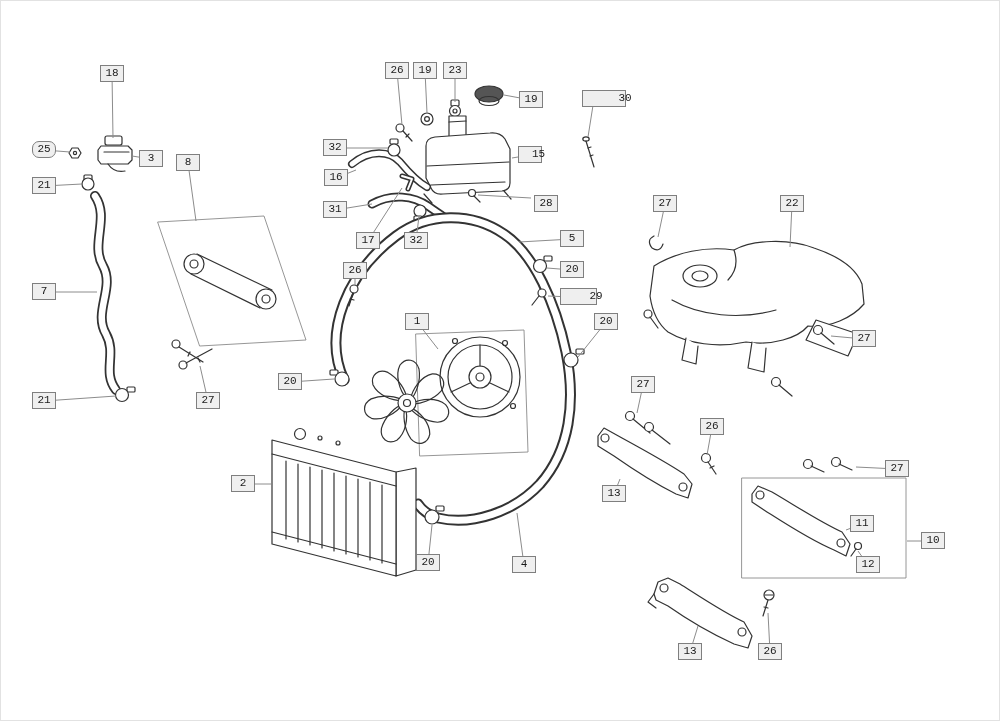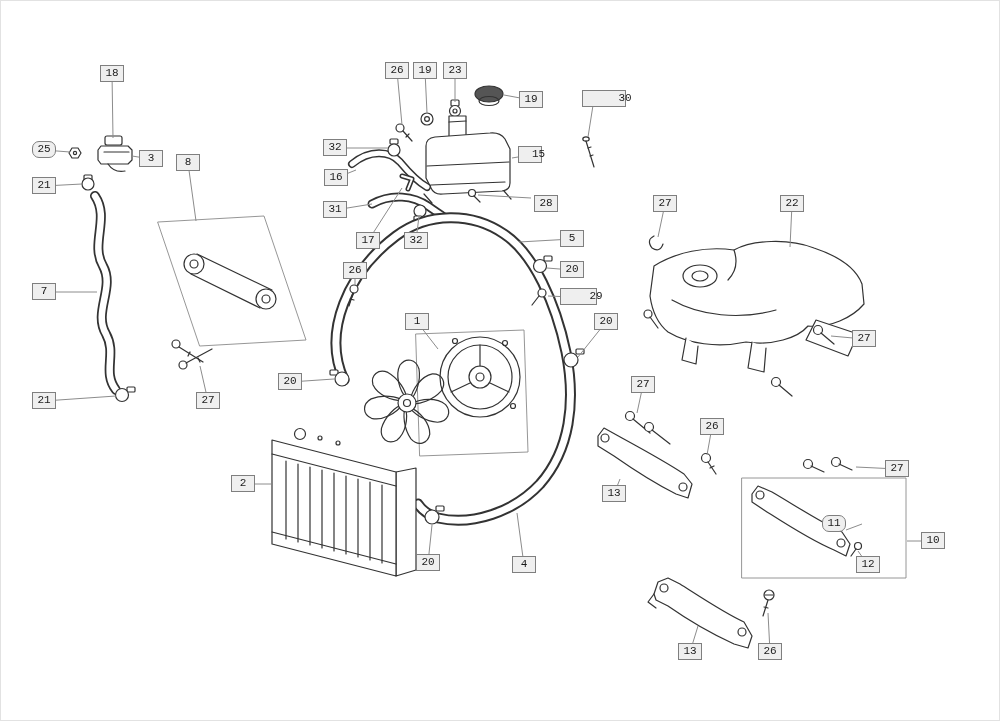--- a/index.html
+++ b/index.html
@@ -382,21 +382,21 @@
       <div class="callout" style="left: 653px; top: 195px;">27</div>
       <div class="callout" style="left: 780px; top: 195px;">22</div>
       <div class="callout" style="left: 405px; top: 313px;">1</div>
       <div class="callout" style="left: 594px; top: 313px;">20</div>
       <div class="callout" style="left: 852px; top: 330px;">27</div>
       <div class="callout" style="left: 631px; top: 376px;">27</div>
       <div class="callout" style="left: 231px; top: 475px;">2</div>
       <div class="callout" style="left: 602px; top: 485px;">13</div>
       <div class="callout" style="left: 700px; top: 418px;">26</div>
       <div class="callout" style="left: 885px; top: 460px;">27</div>
-      <div class="callout" style="left: 822px; top: 515px; border-radius: 7px;">11</div>
+      <div class="callout" style="left: 850px; top: 515px;">11</div>
       <div class="callout" style="left: 921px; top: 532px;">10</div>
       <div class="callout" style="left: 856px; top: 556px;">12</div>
       <div class="callout" style="left: 416px; top: 554px;">20</div>
       <div class="callout" style="left: 512px; top: 556px;">4</div>
       <div class="callout" style="left: 678px; top: 643px;">13</div>
       <div class="callout" style="left: 758px; top: 643px;">26</div>
     </div>
 
 </div>
 

